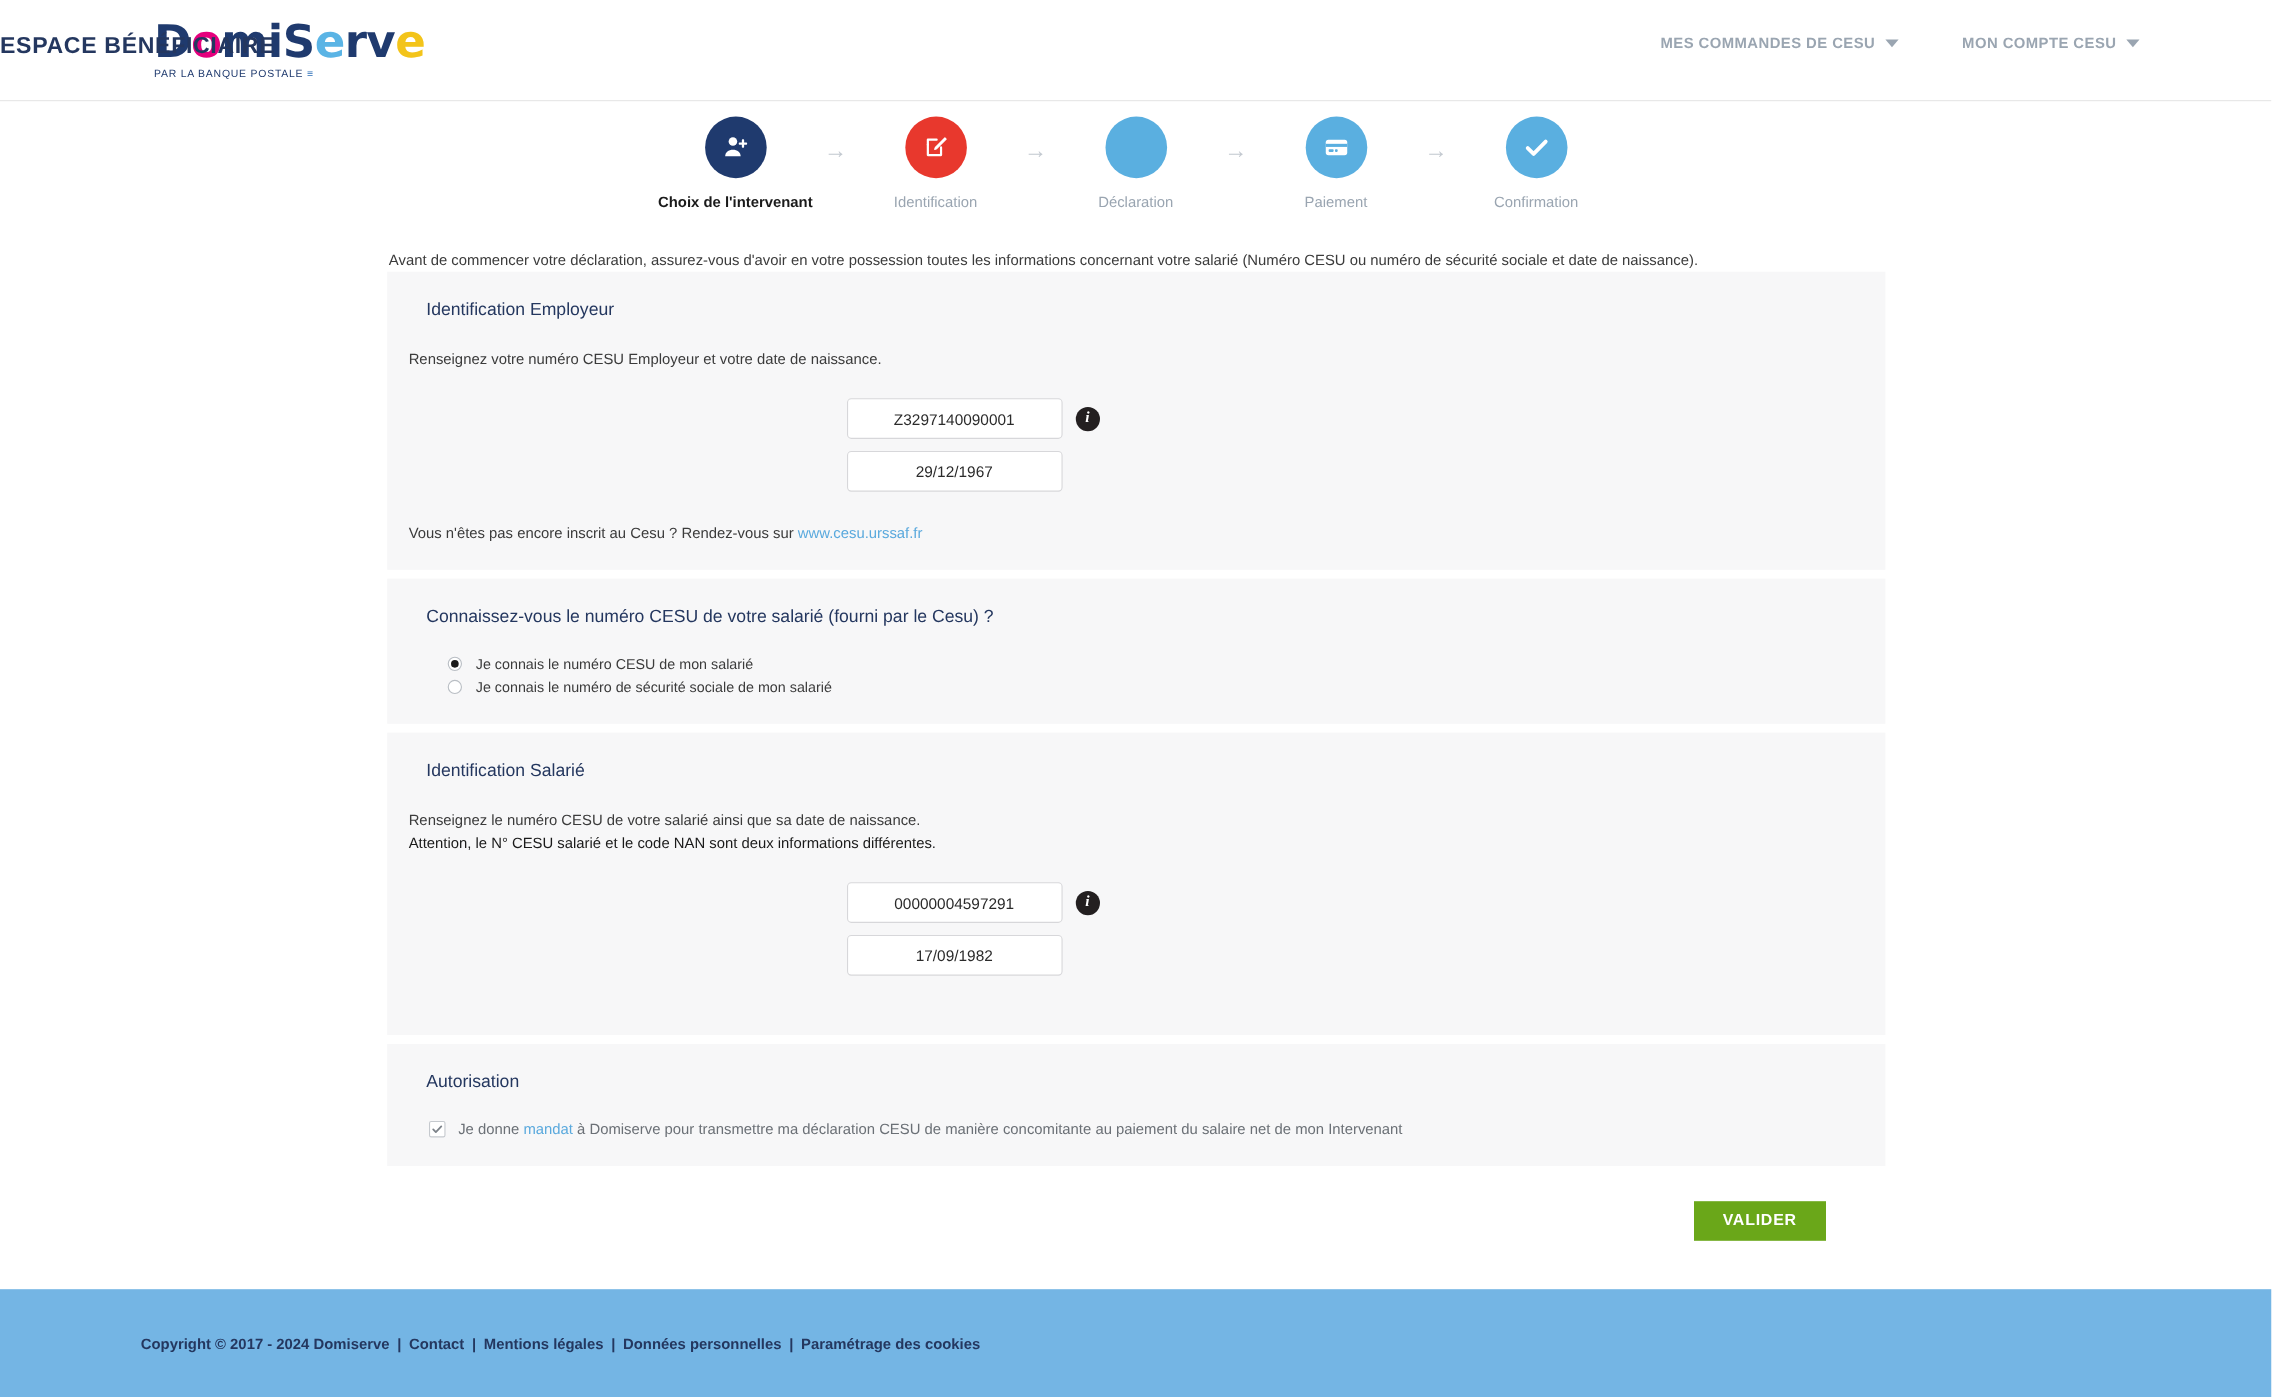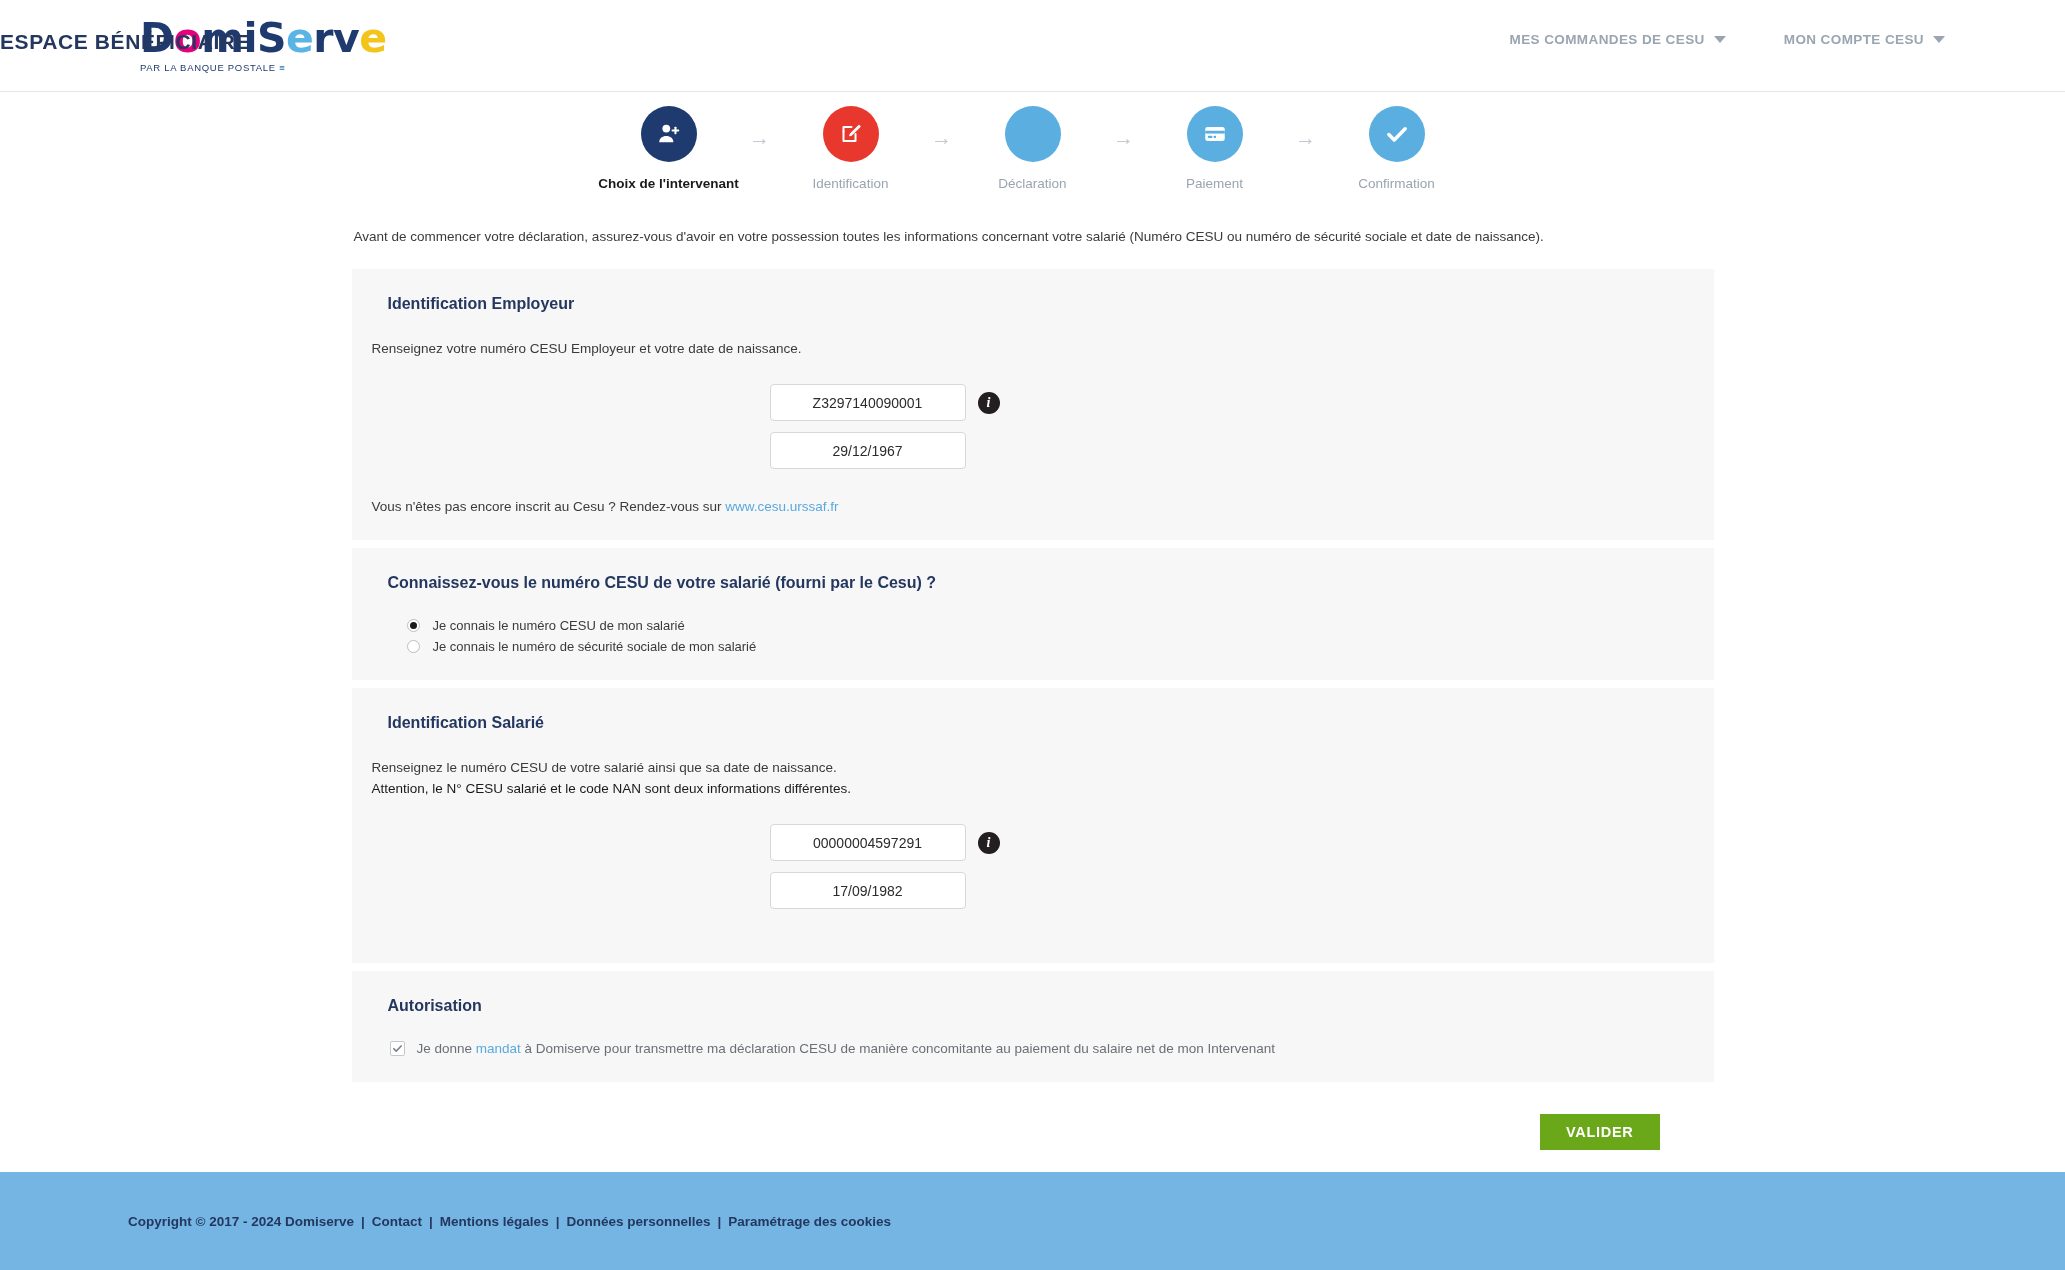--- a/index.html
+++ b/index.html
@@ -120,31 +120,30 @@
   
   .main {
     width: 1362px;
     margin: 0 auto;
     padding-top: 36px;
   }
   .intro {
     font-size: 13.5px;
     color: #3b3b3b;
     line-height: 1.5;
-    margin-bottom: 22px;
     padding-left: 2px;
   }
   .card {
     background: #f7f7f8;
     padding: 26px 20px 26px 20px;
     margin-bottom: 8px;
   }
   .card-title {
     font-size: 16px;
-    font-weight: bold;
+    font-weight: normal;
     color: #24375f;
     margin: 0 0 26px 0;
     padding-left: 16px;
   }
   .card-body { font-size: 13.5px; color: #3b3b3b; line-height: 1.55; }
   .card-body .strong { font-weight: normal; color: #1a1a1a; }
 
   .field-group {
     margin-top: 24px;
     margin-left: 398px;

